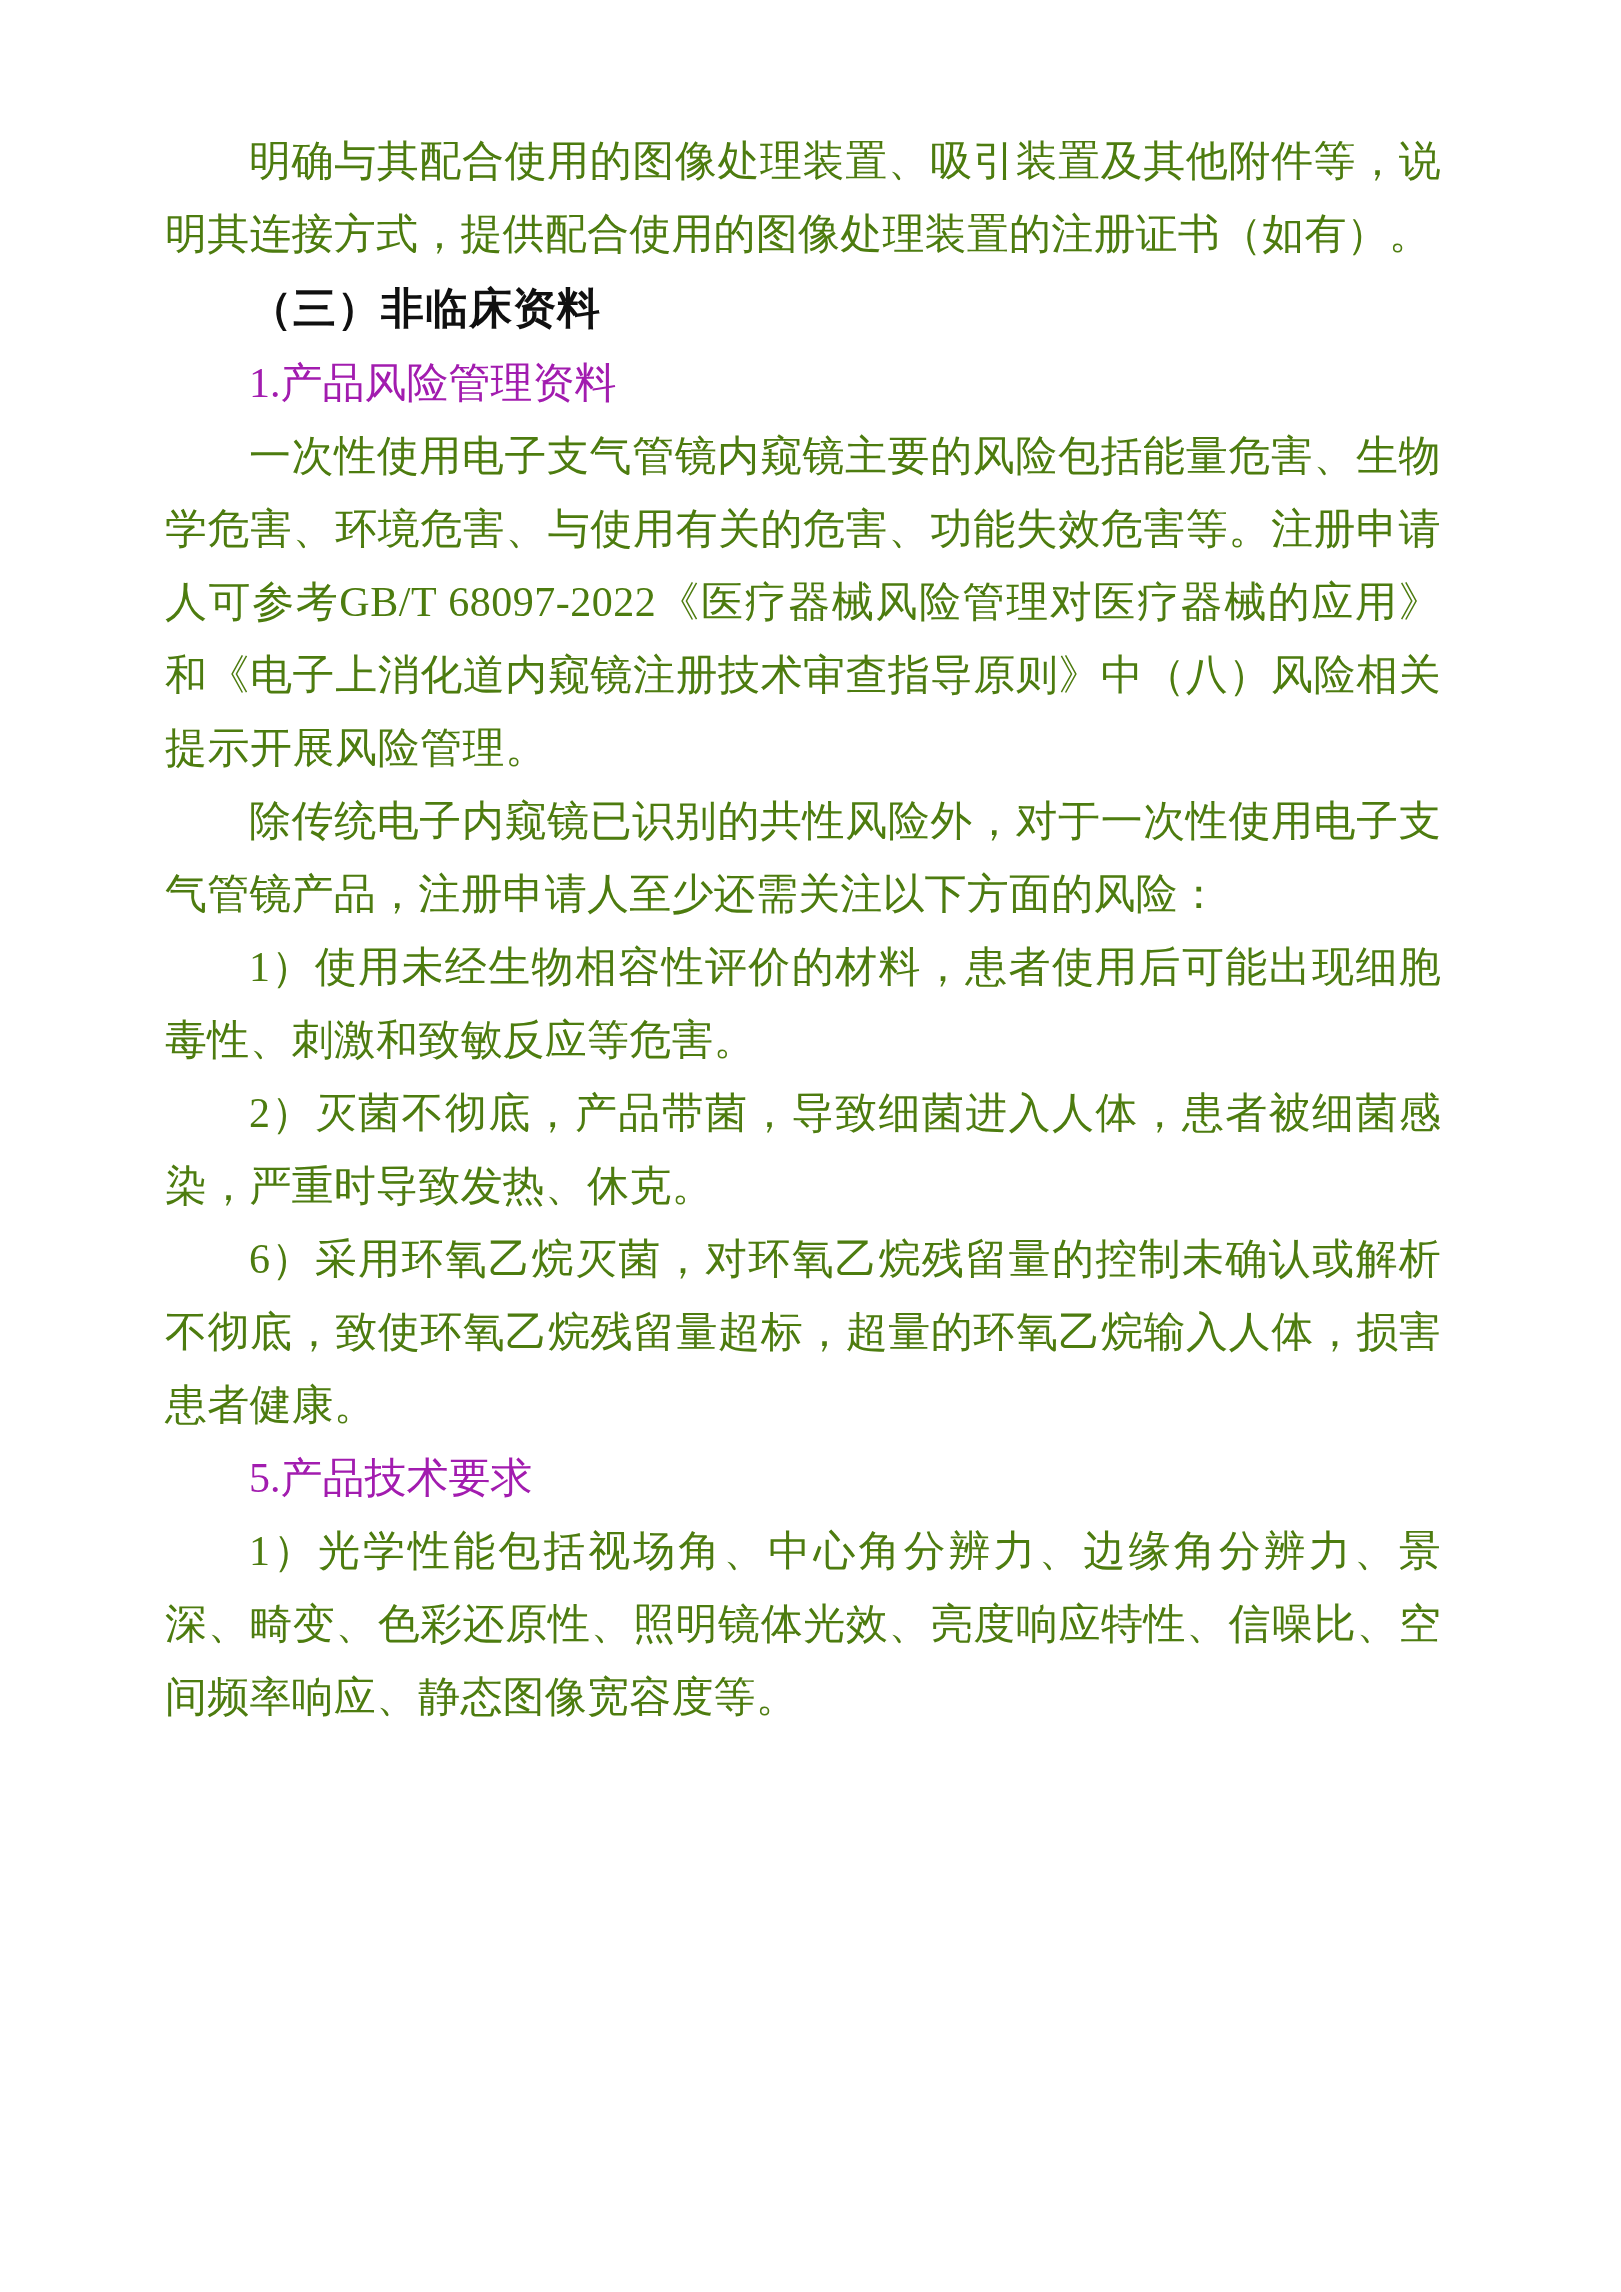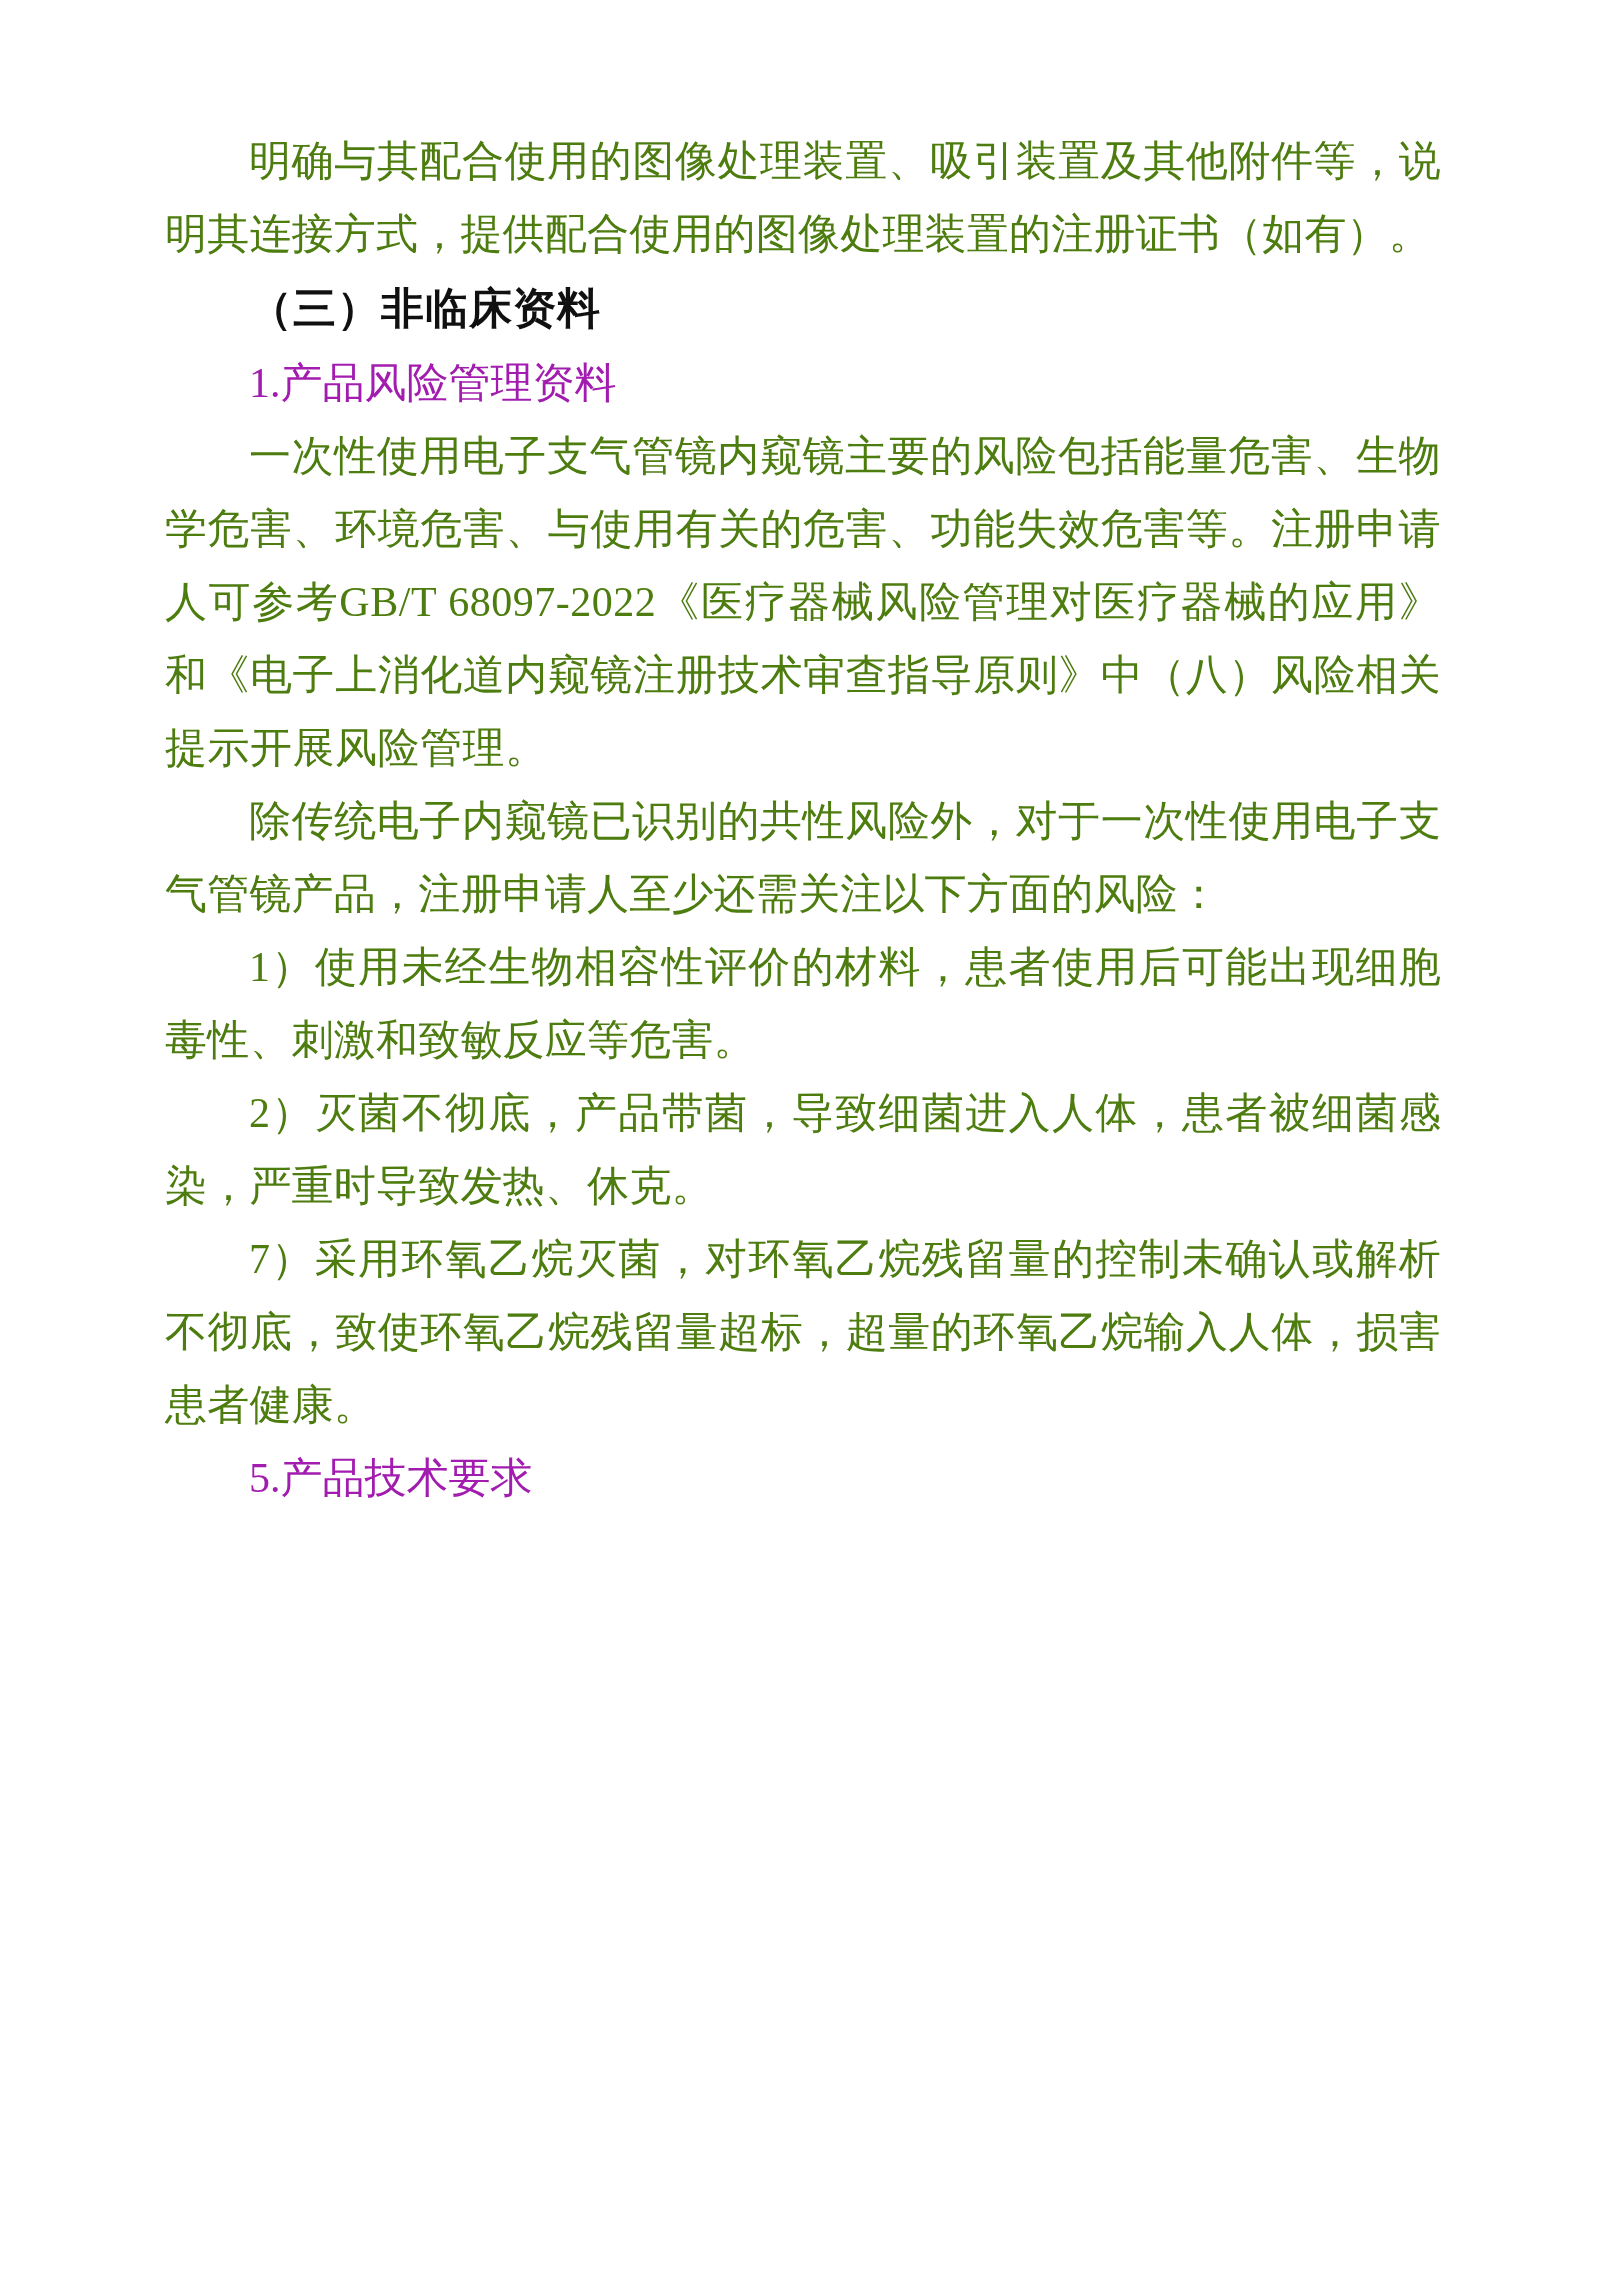--- a/index.html
+++ b/index.html
@@ -82,21 +82,22 @@
     <p class="subheading">1.产品风险管理资料</p>
 
     <p class="p indent2 latin">一次性使用电子支气管镜内窥镜主要的风险包括能量危害、生物学危害、环境危害、与使用有关的危害、功能失效危害等。注册申请人可参考GB/T 68097-2022《医疗器械风险管理对医疗器械的应用》和《电子上消化道内窥镜注册技术审查指导原则》中（八）风险相关提示开展风险管理。</p>
 
     <p class="p indent2">除传统电子内窥镜已识别的共性风险外，对于一次性使用电子支气管镜产品，注册申请人至少还需关注以下方面的风险：</p>
 
     <p class="p indent2">1）使用未经生物相容性评价的材料，患者使用后可能出现细胞毒性、刺激和致敏反应等危害。</p>
 
     <p class="p indent2">2）灭菌不彻底，产品带菌，导致细菌进入人体，患者被细菌感染，严重时导致发热、休克。</p>
 
-    <p class="p indent2">7）采用环氧乙烷灭菌，对环氧乙烷残留量的控制未确认或解析不彻底，致使环氧乙烷残留量超标，超量的环氧乙烷输入人体，损害患者健康。</p>
+    <p class="p indent2">6）采用环氧乙烷灭菌，对环氧乙烷残留量的控制未确认或解析不彻底，致使环氧乙烷残留量超标，超量的环氧乙烷输入人体，损害患者健康。</p>
 
     <p class="subheading">5.产品技术要求</p>
 
 
+    <p class="p indent2">1）光学性能包括视场角、中心角分辨力、边缘角分辨力、景深、畸变、色彩还原性、照明镜体光效、亮度响应特性、信噪比、空间频率响应、静态图像宽容度等。</p>
 
   </div>
 </div>
 
 
 </body></html>

